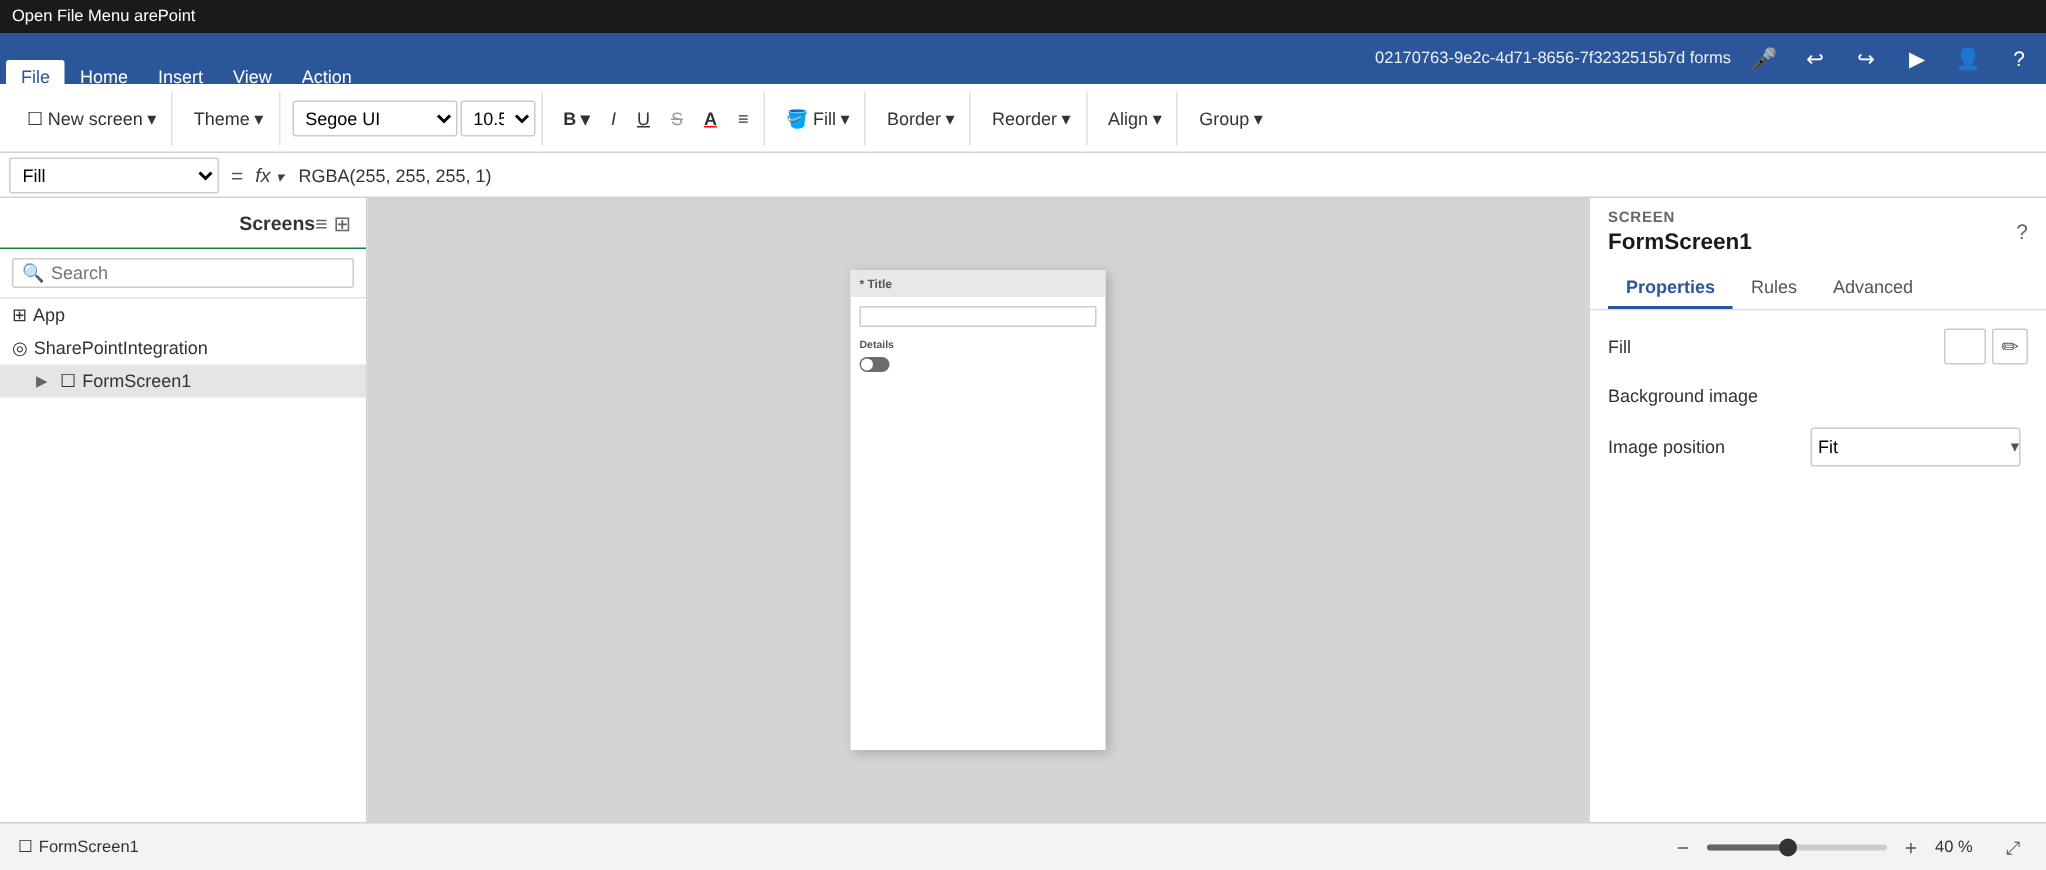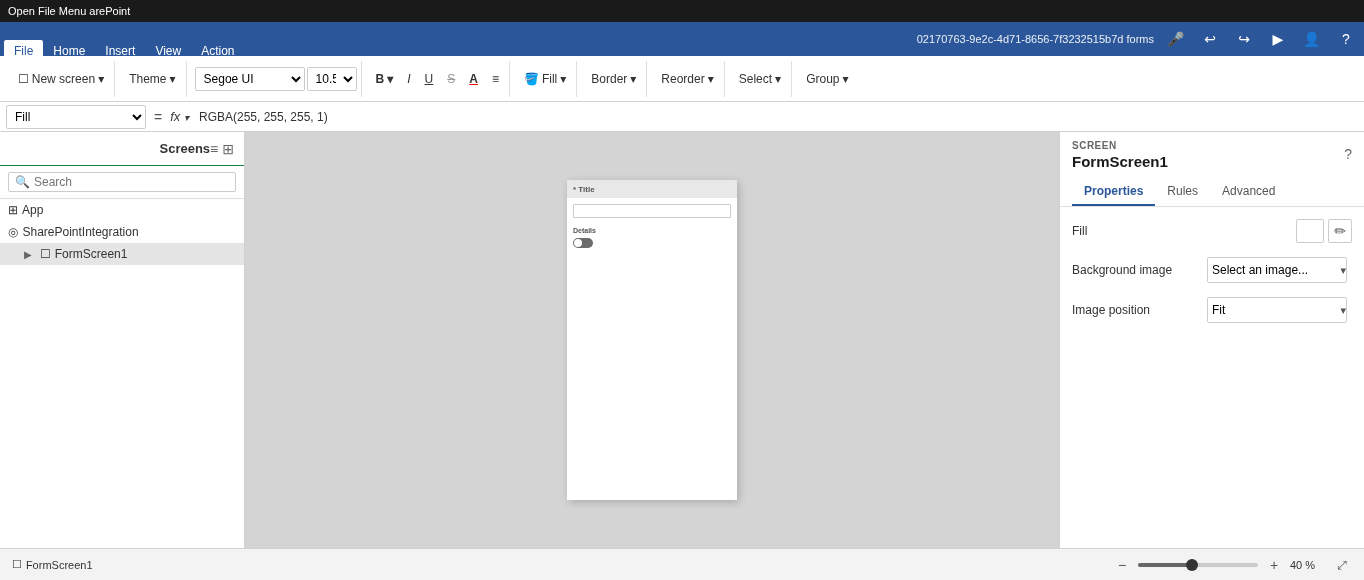--- a/index.html
+++ b/index.html
@@ -527,21 +527,21 @@
     </div>
   </div>
   <div class="ribbon-group">
     <div class="ribbon-btn">
       <span>Reorder</span>
       <span>▾</span>
     </div>
   </div>
   <div class="ribbon-group">
     <div class="ribbon-btn">
-      <span>Select</span>
+      <span>Align</span>
       <span>▾</span>
     </div>
   </div>
   <div class="ribbon-group">
     <div class="ribbon-btn">
       <span>Group</span>
       <span>▾</span>
     </div>
   </div>
 </div>
@@ -616,25 +616,20 @@
       <div class="prop-row">
         <span class="prop-label">Fill</span>
         <div class="prop-value">
           <div class="color-swatch" style="background:#ffffff;"></div>
           <span style="cursor:pointer; color:#555; font-size:14px; border: 1px solid #ccc; width:24px; height:24px; display:flex; align-items:center; justify-content:center; border-radius:2px;">✏</span>
         </div>
       </div>
 
       <div class="prop-row">
         <span class="prop-label">Background image</span>
-        <div class="select-wrapper">
-          <select class="prop-select">
-            <option>Select an image...</option>
-          </select>
-        </div>
       </div>
 
       <div class="prop-row">
         <span class="prop-label">Image position</span>
         <div class="select-wrapper">
           <select class="prop-select">
             <option>Fit</option>
             <option>Fill</option>
             <option>Stretch</option>
             <option>Tile</option>

